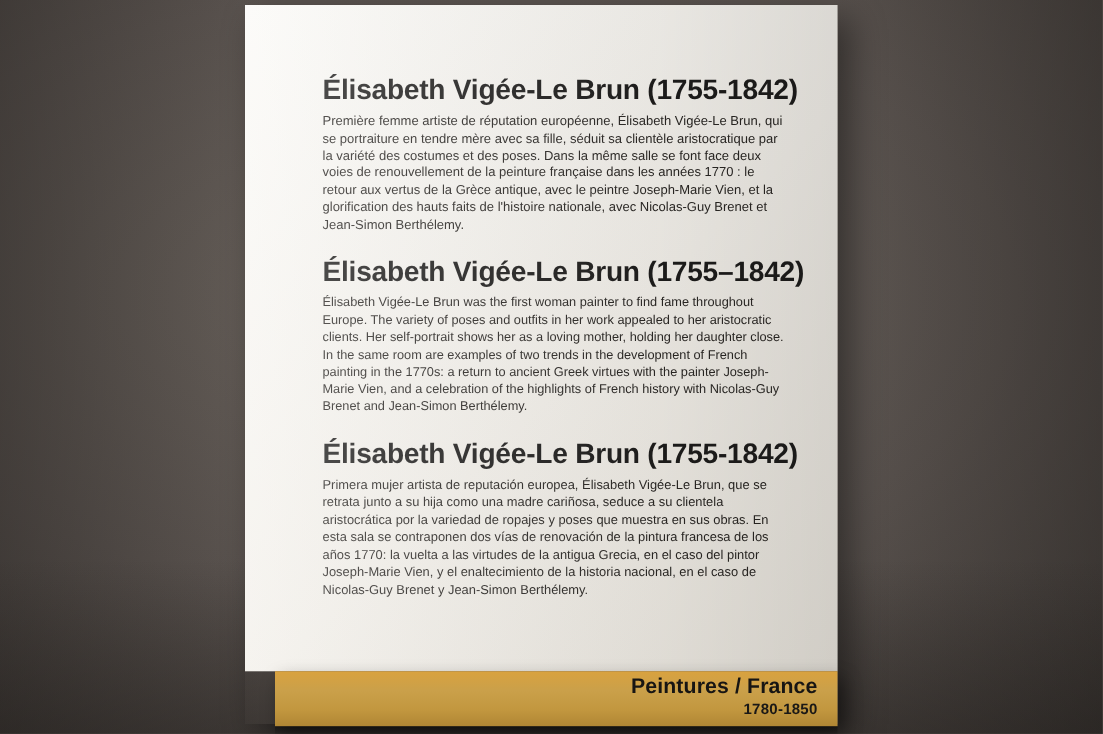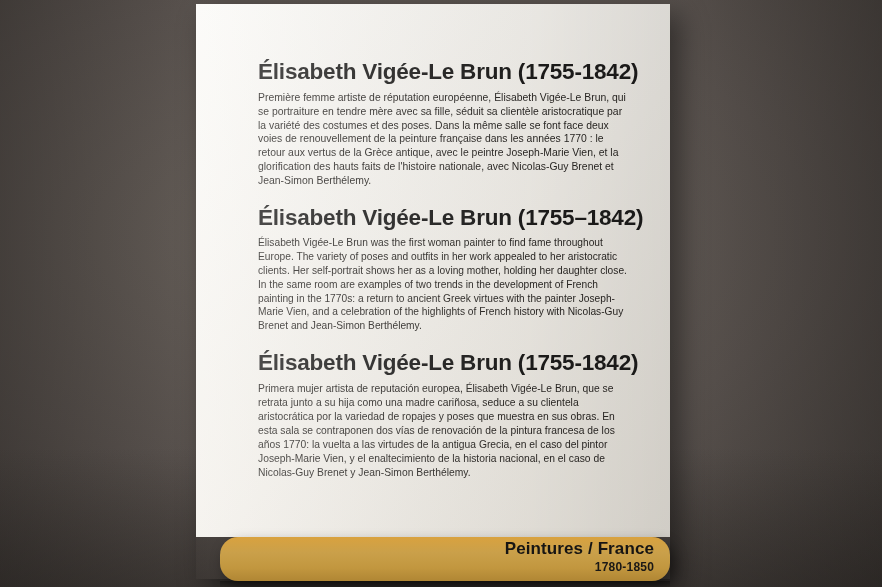--- a/index.html
+++ b/index.html
@@ -92,21 +92,20 @@
 
   
   .plaque {
     position: absolute;
     left: 24px;
     top: 533px;
     width: 450px;
     height: 44px;
     background: linear-gradient(to bottom, #d9a23f 0%, #caa04a 35%, #c2973f 70%, #b08634 100%);
     box-shadow: 4px 6px 14px rgba(0,0,0,0.40);
-    border-radius: 18px;
   }
   .plaque-inner {
     position: absolute;
     right: 16px;
     top: 2px;
     text-align: right;
   }
   .plaque-title {
     font-size: 17px;
     font-weight: bold;

